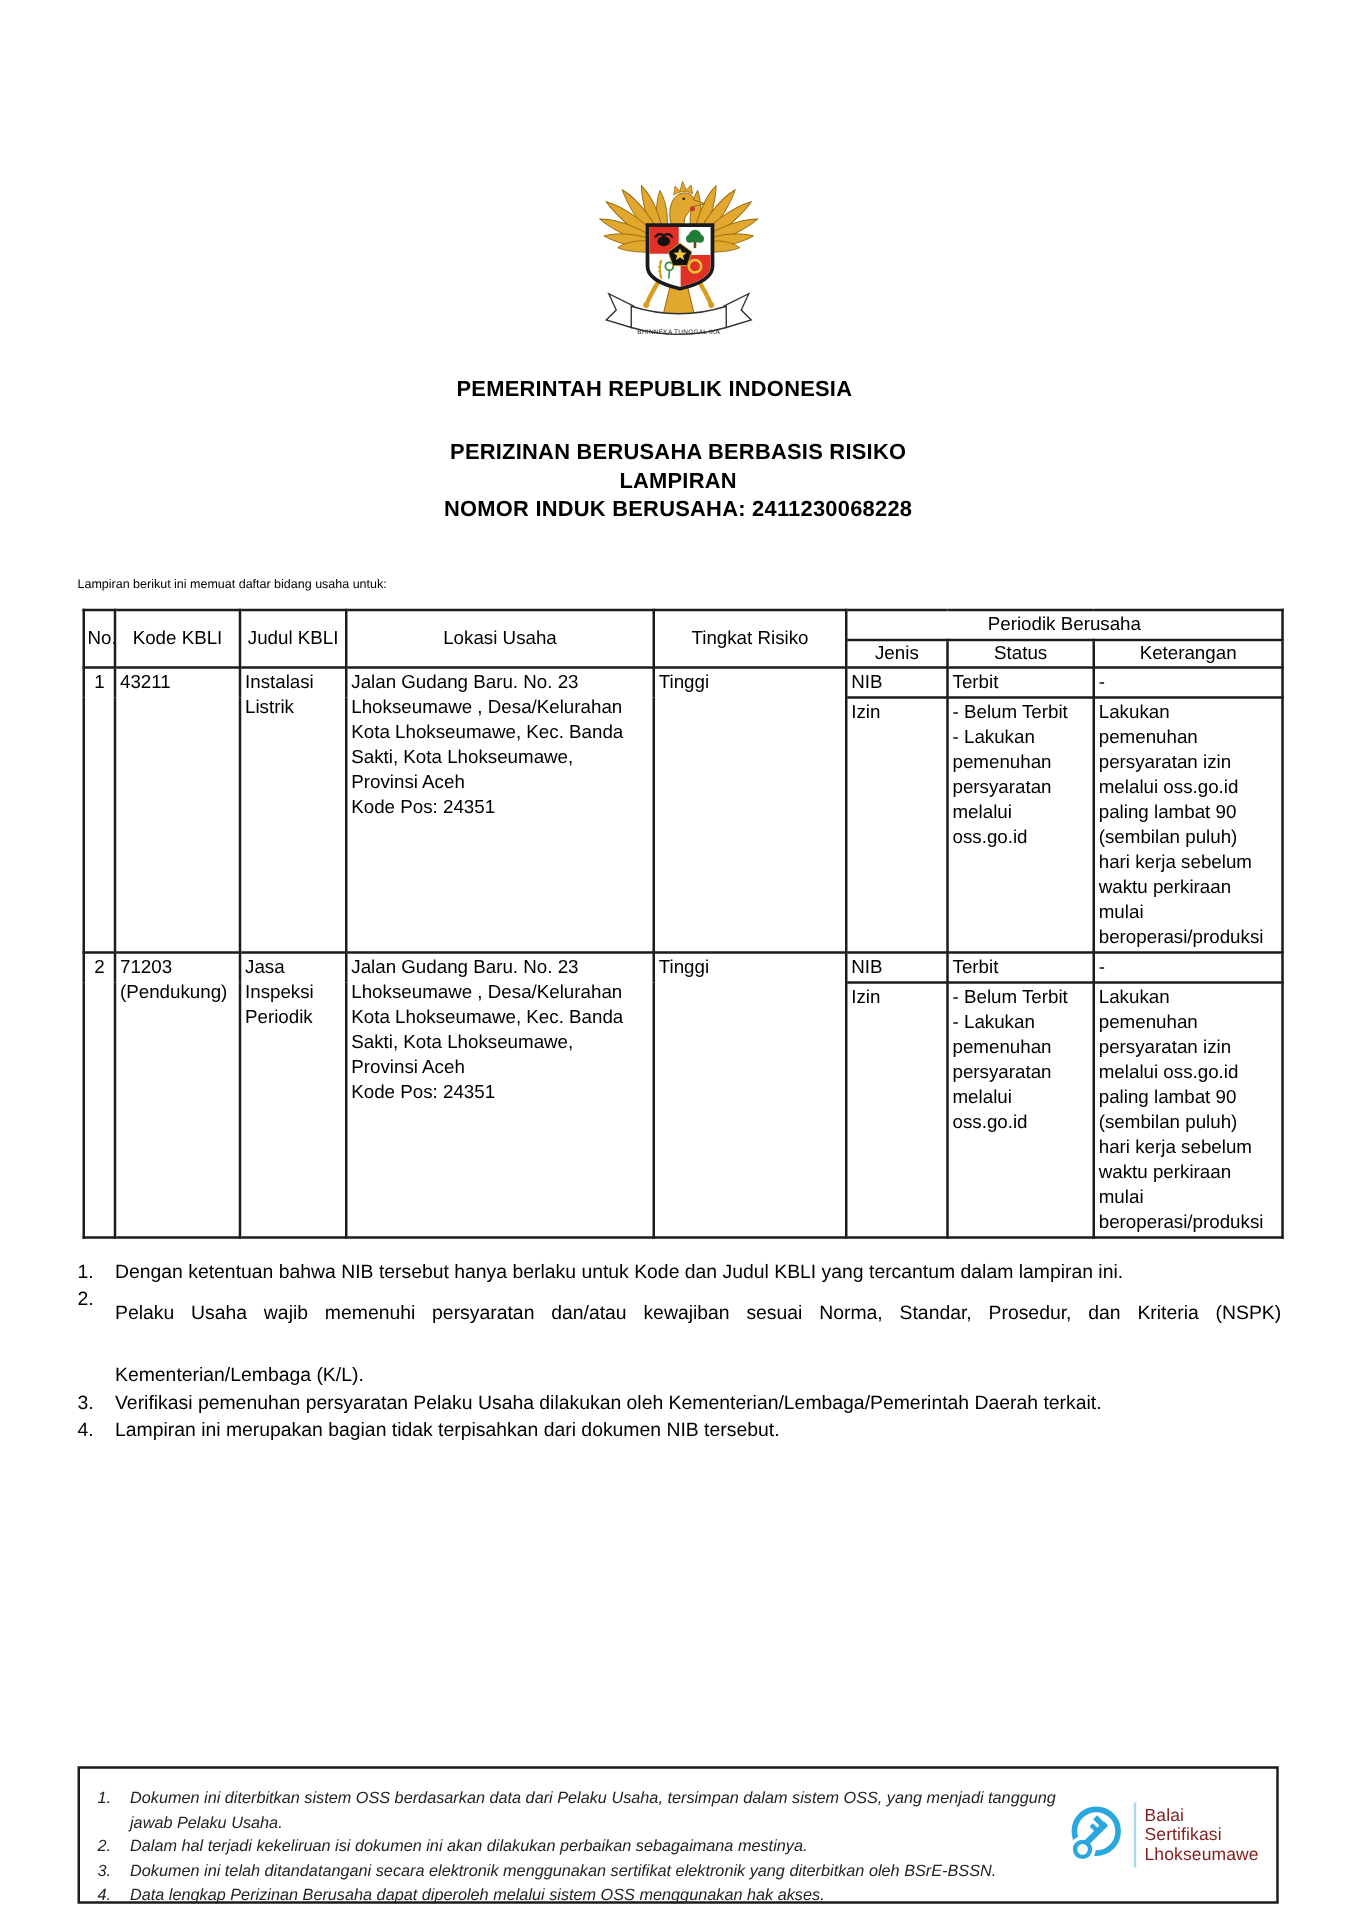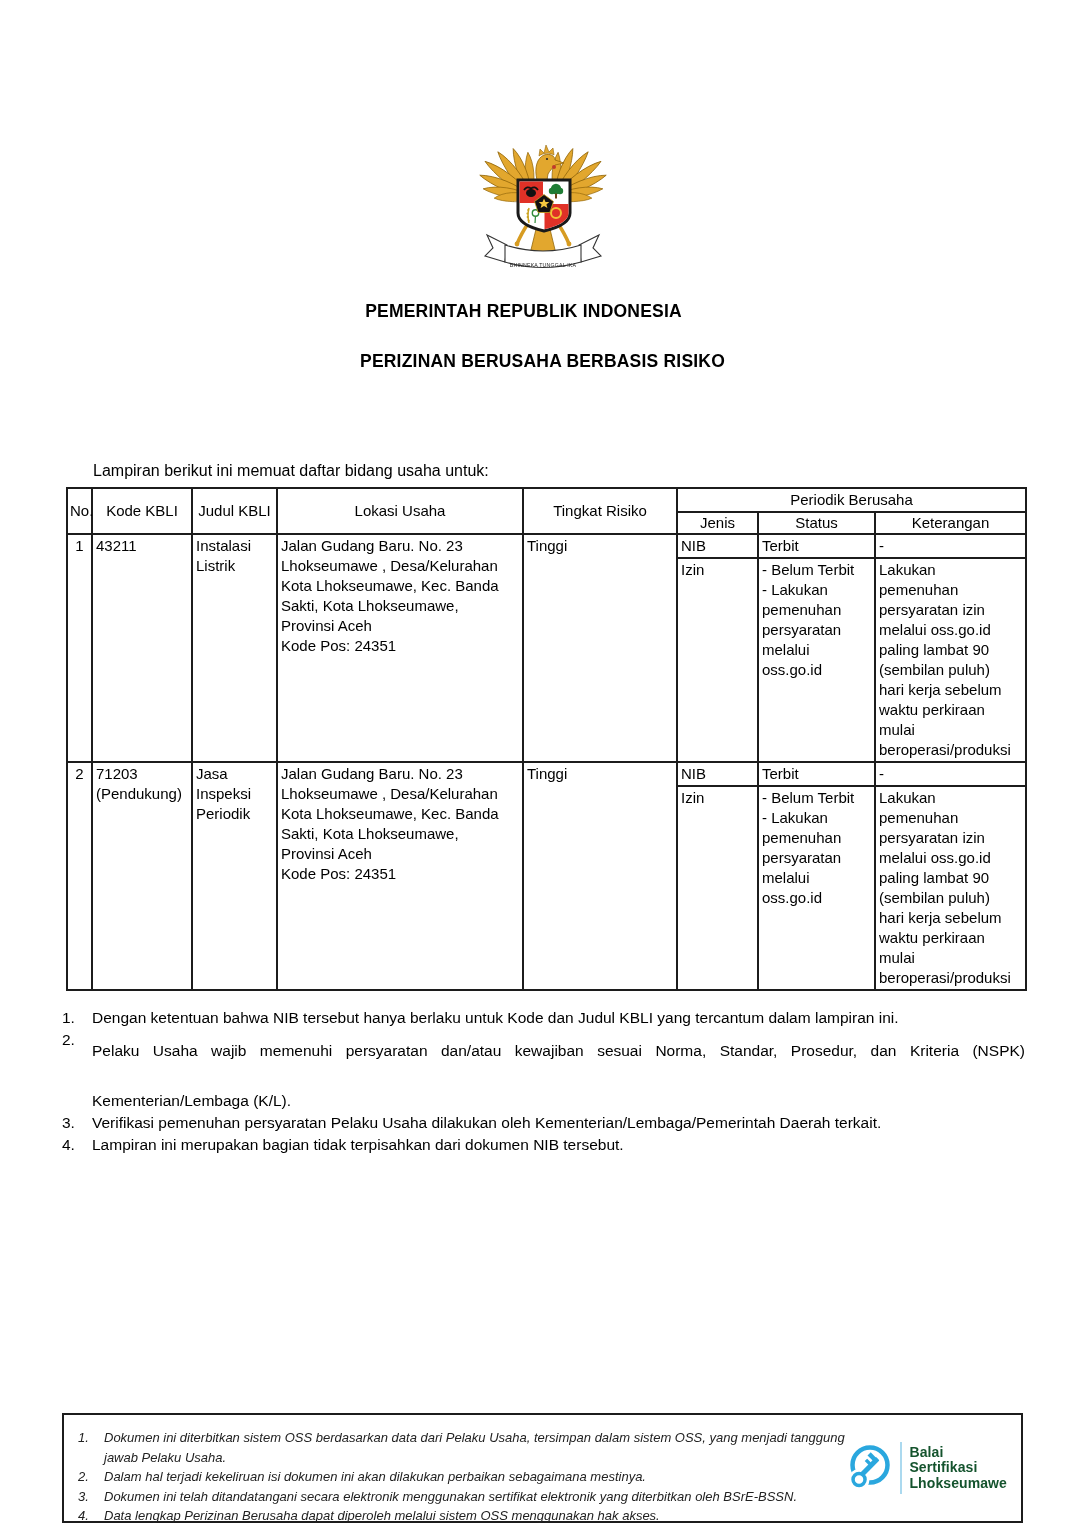--- a/index.html
+++ b/index.html
@@ -11,21 +11,21 @@
   
   .gov-title{
     left:0;top:301px;width:1047px;text-align:center;
     font-size:17.5px;font-weight:bold;letter-spacing:.2px;
   }
   .doc-titles{
     left:0;top:350px;width:1085px;text-align:center;
     font-size:17.5px;font-weight:bold;line-height:23px;letter-spacing:.2px;
   }
   
-  .intro{left:62px;top:462px;font-size:16px;margin-left:31px;}
+  .intro{left:62px;top:462px;font-size:10px;}
   
   .kbli-table{left:66px;top:487px;}
   table{border-collapse:collapse;table-layout:fixed;width:959px;border-radius:12px;}
   th,td{border:2px solid #1c1c1c;font-size:15px;}
   th{font-weight:normal;text-align:center;vertical-align:middle;padding:1px 2px;line-height:18px;}
   td{vertical-align:top;text-align:left;padding:1px 3px;line-height:20px;white-space:pre-line;}
   td.c-no{text-align:center;padding:1px 0;}
   tr.h1 th{height:20px;}
   tr.h2 th{height:17px;}
   tr.nib-row td{height:20px;}
@@ -47,21 +47,21 @@
   }
   .fnote{display:flex;line-height:19.5px;}
   .fnote-num{flex:0 0 26px;}
   .fnote-text{flex:1;}
   .bsre{
     position:absolute;right:14px;top:50%;transform:translateY(-50%);
     display:flex;align-items:center;gap:7px;
   }
   .bsre-sep{width:2px;height:52px;background:#abd9ef;}
   .bsre-text{
-    color:#14532d;font-weight:bold;font-size:14px;line-height:15.5px;letter-spacing:.1px;
+    color:#7f1d1d;font-weight:normal;font-size:14px;line-height:15.5px;letter-spacing:.1px;
   }
 </style>
 </head>
 <body>
 
 <div class="abs" style="left:477px;top:130px;width:132px;height:146px;">
   <svg width="132" height="146" viewBox="0 0 132 146">
 
     <g fill="#e2a72e" stroke="#93670a" stroke-width="0.7">
       <g transform="translate(54,66)">
@@ -127,20 +127,22 @@
     <path d="M58.5,86 L58,93" stroke="#2e8b3a" stroke-width="1.2" fill="none"></path>
 
     <path d="M67,64.5 L76.5,71.5 L72.8,82.5 L61.2,82.5 L57.5,71.5 Z" fill="#111" stroke="#caa21f" stroke-width="0.8"></path>
     <path d="M67,68.5 L68.5,71.9 L72.3,72.1 L69.4,74.5 L70.4,78.1 L67,76 L63.6,78.1 L64.6,74.5 L61.7,72.1 L65.5,71.9 Z" fill="#f5c73f"></path>
   </svg>
 </div>
 
 <div class="abs gov-title">PEMERINTAH REPUBLIK INDONESIA</div>
 <div class="abs doc-titles">
   <div>PERIZINAN BERUSAHA BERBASIS RISIKO</div>
+  <div>LAMPIRAN</div>
+  <div>NOMOR INDUK BERUSAHA: 2411230068228</div>
 </div>
 
 <div class="abs intro">Lampiran berikut ini memuat daftar bidang usaha untuk:</div>
 
 <div class="abs kbli-table">
   <table>
     <colgroup>
       <col style="width:25px">
         <col style="width:100px">
         <col style="width:85px">

